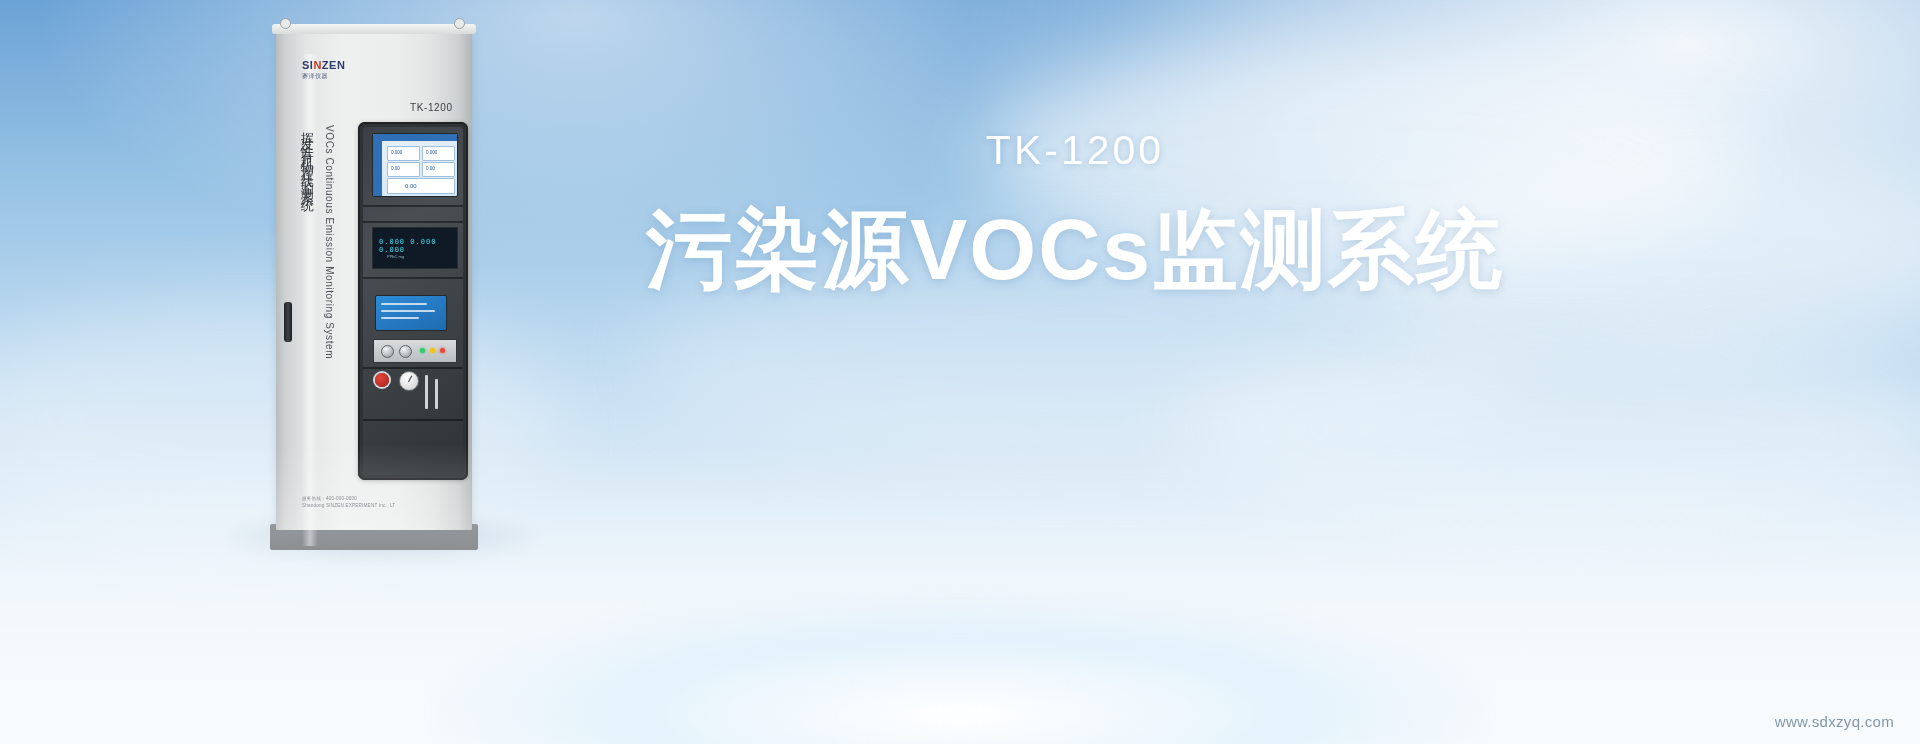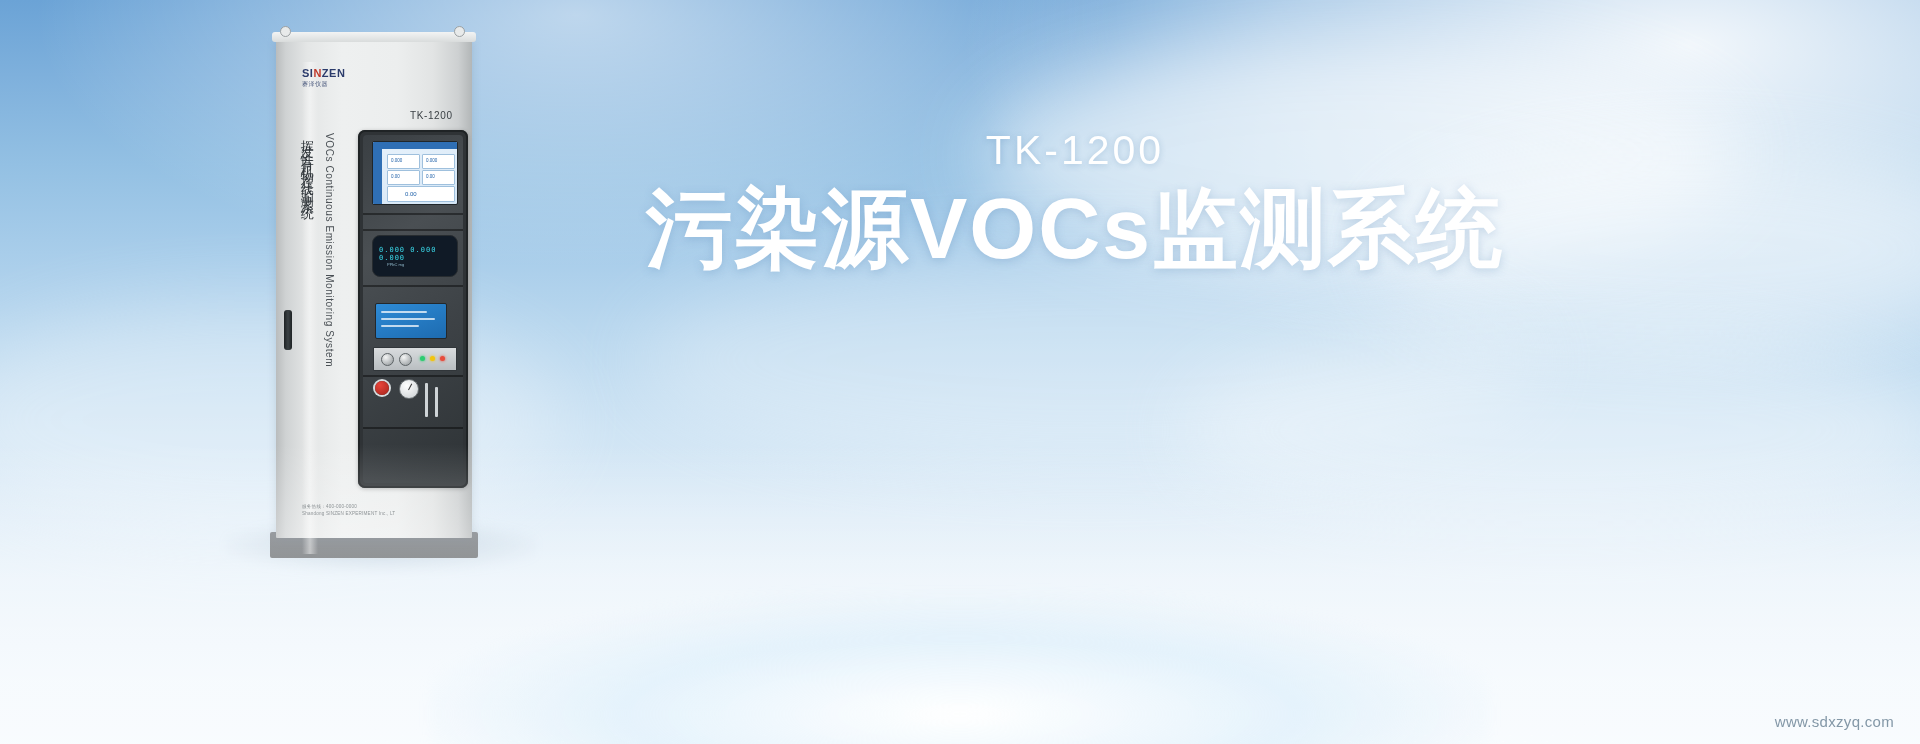--- a/index.html
+++ b/index.html
@@ -69,36 +69,36 @@
     filter:blur(6px);
   }
 
   
   .headline-block{position:absolute;left:545px;top:130px;width:1060px;text-align:center;}
   .model{
     font-size:41px;letter-spacing:3px;color:#ffffff;line-height:1;
     text-shadow:0 1px 6px rgba(70,120,170,.30);
   }
   .title{
-    margin-top:11px;
+    margin-top:32px;
     font-size:86px;font-weight:700;letter-spacing:2px;color:#ffffff;line-height:1.08;
     text-shadow:0 2px 10px rgba(70,120,170,.25);
     white-space:nowrap;
   }
   .features{
     margin-top:36px;display:flex;justify-content:center;align-items:center;
     gap:72px;
   }
   .feature{
     font-size:33px;letter-spacing:3px;color:#2f3a42;line-height:1;
     text-shadow:0 1px 2px rgba(255,255,255,.45);
   }
 
   
-  .cabinet-wrap{position:absolute;left:262px;top:18px;width:232px;height:540px;}
+  .cabinet-wrap{position:absolute;left:262px;top:10px;width:232px;height:540px;}
   .cab-shadow{
     position:absolute;left:-36px;bottom:-14px;width:310px;height:52px;
     background:radial-gradient(ellipse at center, rgba(110,140,165,.38) 0%, rgba(110,140,165,.12) 55%, rgba(110,140,165,0) 78%);
     filter:blur(5px);
   }
   .cab-base{
     position:absolute;left:8px;bottom:0;width:208px;height:26px;
     background:linear-gradient(to bottom,#6f7479,#5d6267 55%,#4e5357);
     border-radius:2px;
   }
@@ -164,21 +164,21 @@
     border:1.5px solid #20262a;border-radius:2px;overflow:hidden;
   }
   .hmi-bar{position:absolute;left:0;top:0;width:100%;height:7px;background:#2f6fb5;}
   .hmi-side{position:absolute;left:0;top:7px;width:9px;bottom:0;background:#2f6fb5;}
   .hmi-cell{
     position:absolute;background:#ffffff;border:.6px solid #9fc0dd;border-radius:1px;
   }
   .hmi-num{position:absolute;font-size:4.5px;color:#1d5fa8;}
   .panel2{
     position:absolute;left:9px;top:100px;width:84px;height:40px;
-    background:#101a26;border:1.5px solid #272c30;border-radius:8px;overflow:hidden;
+    background:#101a26;border:1.5px solid #272c30;border-radius:1px;overflow:hidden;
   }
   .panel2 .digits{
     position:absolute;left:6px;top:10px;font-size:7px;letter-spacing:1px;color:#39d7e8;
     font-family:"DejaVu Sans Mono","Liberation Mono",monospace;
   }
   .panel2 .sub{
     position:absolute;left:14px;top:26px;font-size:4px;color:#8fb7c9;
   }
   .lcdblue{
     position:absolute;left:12px;top:168px;width:70px;height:34px;

